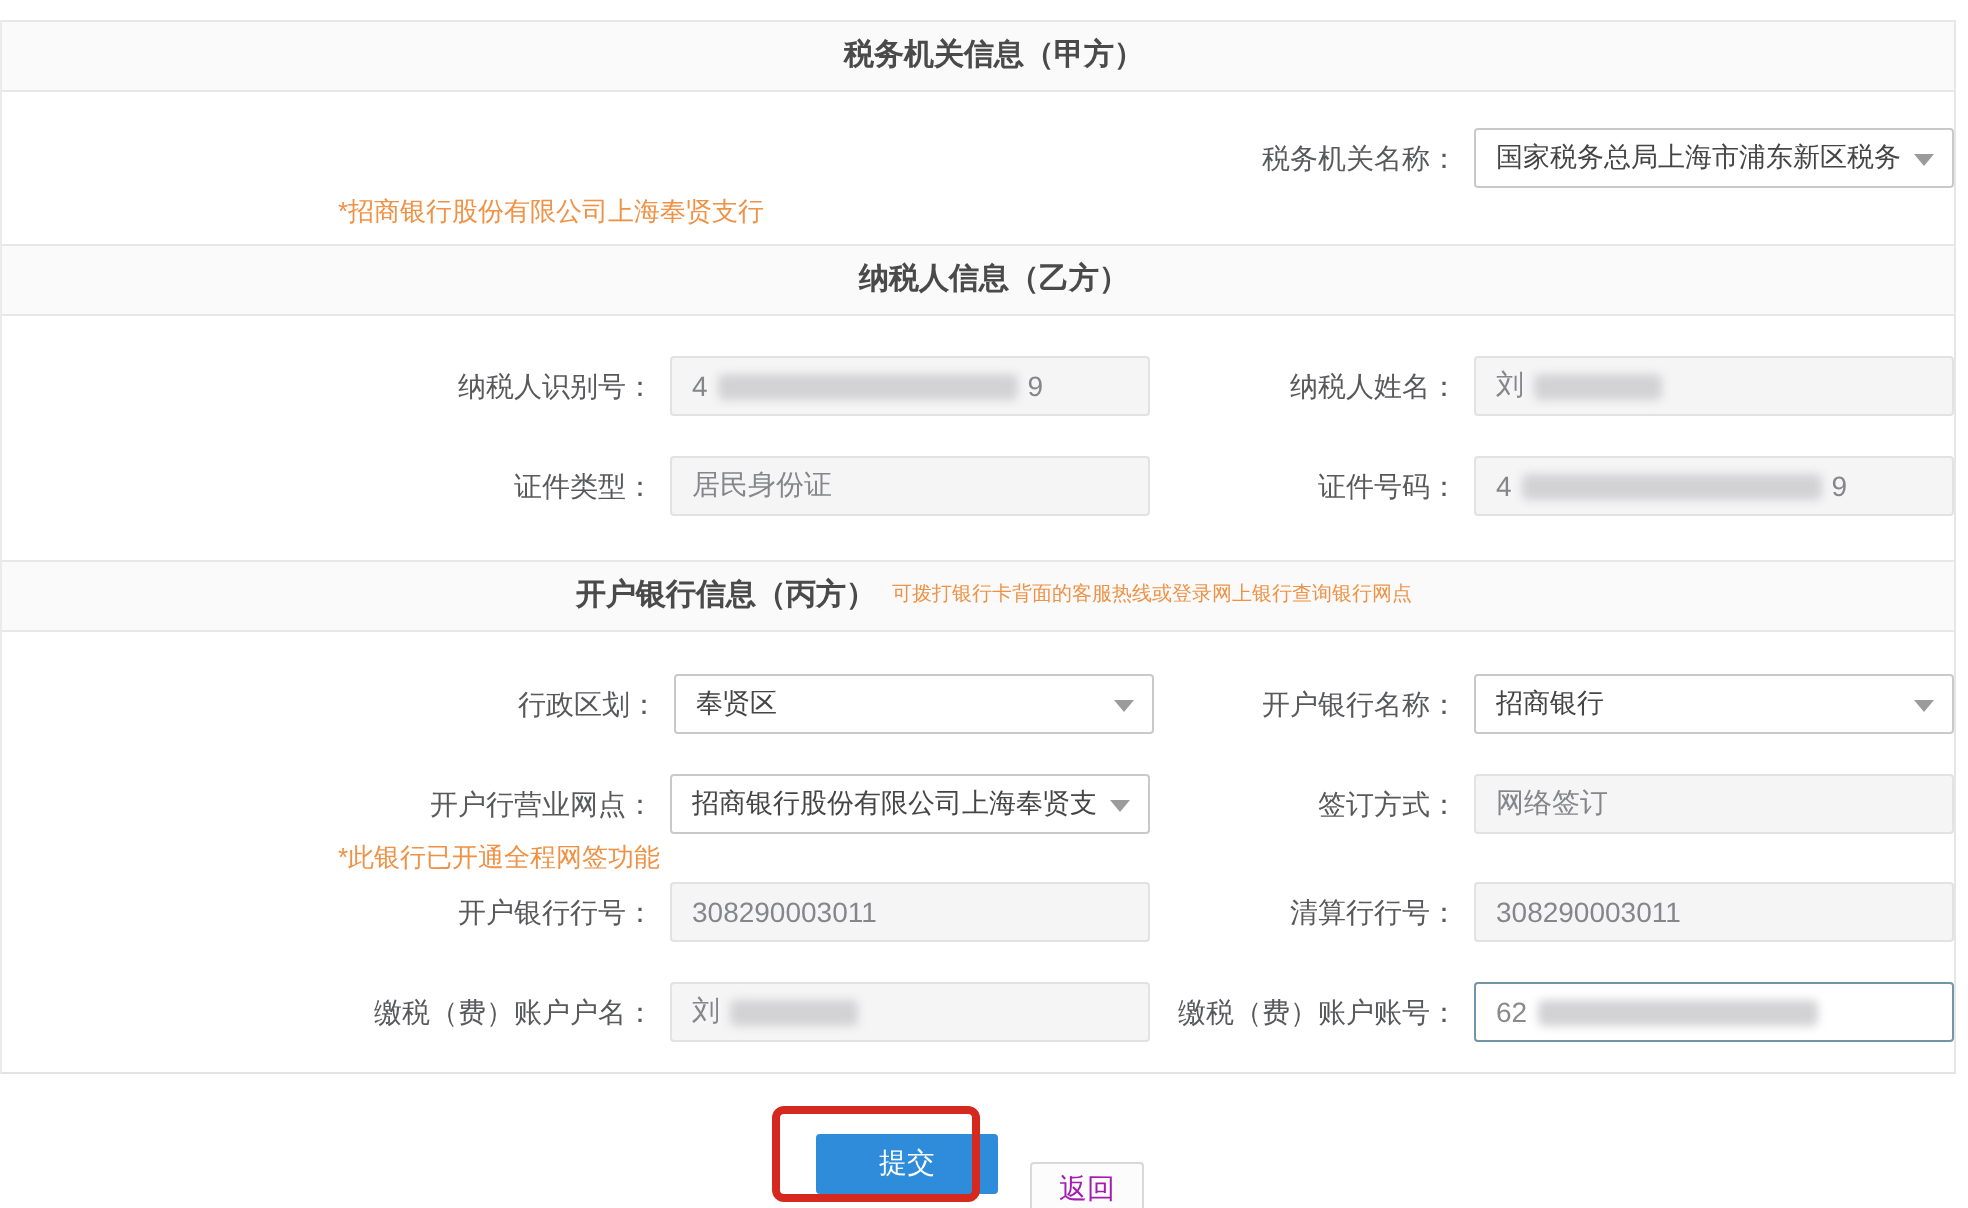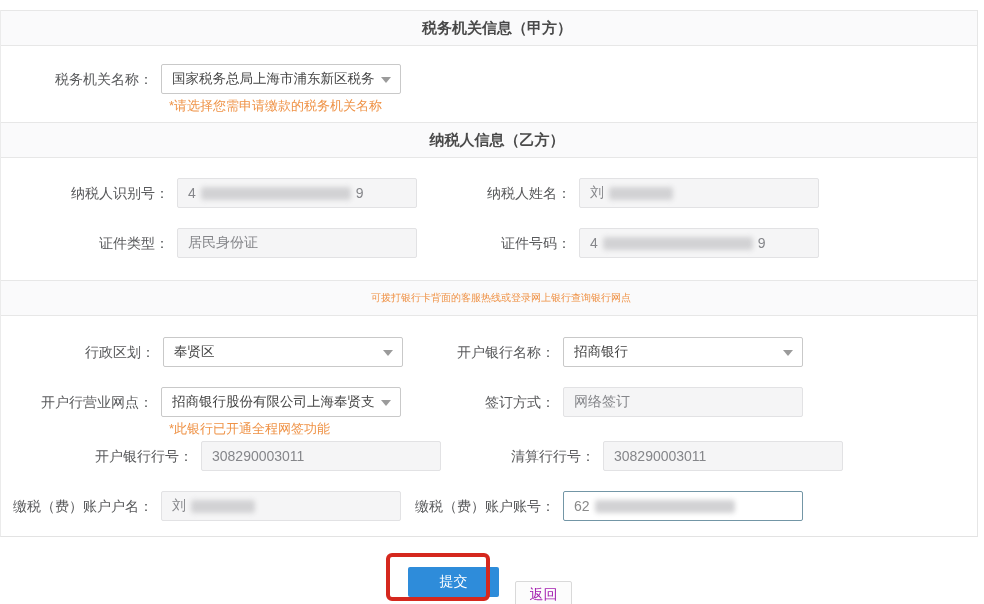--- a/index.html
+++ b/index.html
@@ -15,21 +15,21 @@
     border-top: 1px solid #e7e7e7; border-bottom: 1px solid #e7e7e7;
     padding-left: 16px; font-size: 15px; font-weight: 600; color: #4a4a4a;
     display: flex; align-items: center; justify-content: center; }
   .sec-header .inline-hint { font-size: 10px; font-weight: 400; color: #ef9246; margin-left: 8px; }
 
   .sec-body { width: 100%; }
   .body-a { padding: 18px 0 9px 0; }
   .body-b { padding: 20px 0 22px 16px; }
   .body-c { padding: 21px 0 15px 0; }
 
-  .form-row { display: flex; align-items: flex-start; }
+  .form-row { display: flex; align-items: flex-start; justify-content: flex-end; }
   .mt20 { margin-top: 20px; }
   .mt5  { margin-top: 5px; margin-left: 40px; }
   .fgroup { display: flex; align-items: center; }
   .flabel { width: 160px; padding-right: 8px; text-align: right; font-size: 14px;
     color: #58595b; white-space: nowrap; line-height: 30px; }
   .flabel.right-col { width: 162px; }
 
   .control { width: 240px; height: 30px; font-size: 14px; position: relative;
     display: flex; align-items: center; }
   .select-box { background: #fff; border: 1px solid #c9c9c9; border-radius: 2px;
@@ -76,21 +76,21 @@
         <div class="fgroup">
           <div class="flabel">税务机关名称：</div>
           <div class="control">
             <div class="select-box">
               <span class="sel-text">国家税务总局上海市浦东新区税务局</span>
             </div>
             <span class="caret"></span>
           </div>
         </div>
       </div>
-      <div class="hint">*请选择您需申请缴款的税务机关名称</div>
+      <div class="hint">*招商银行股份有限公司上海奉贤支行</div>
     </div>
 
     <div class="sec-header">
       <span>纳税人信息（乙方）</span>
     </div>
     <div class="sec-body body-b">
       <div class="form-row">
         <div class="fgroup">
           <div class="flabel">纳税人识别号：</div>
           <div class="control">
@@ -127,20 +127,21 @@
               <span>4</span>
               <span class="redact w150"></span>
               <span>9</span>
             </div>
           </div>
         </div>
       </div>
     </div>
 
     <div class="sec-header">
+      <span>开户银行信息（丙方）</span>
       <span class="inline-hint">可拨打银行卡背面的客服热线或登录网上银行查询银行网点</span>
     </div>
     <div class="sec-body body-c">
       <div class="form-row">
         <div class="fgroup">
           <div class="flabel right-col">行政区划：</div>
           <div class="control">
             <div class="select-box">
               <span class="sel-text">奉贤区</span>
             </div>

